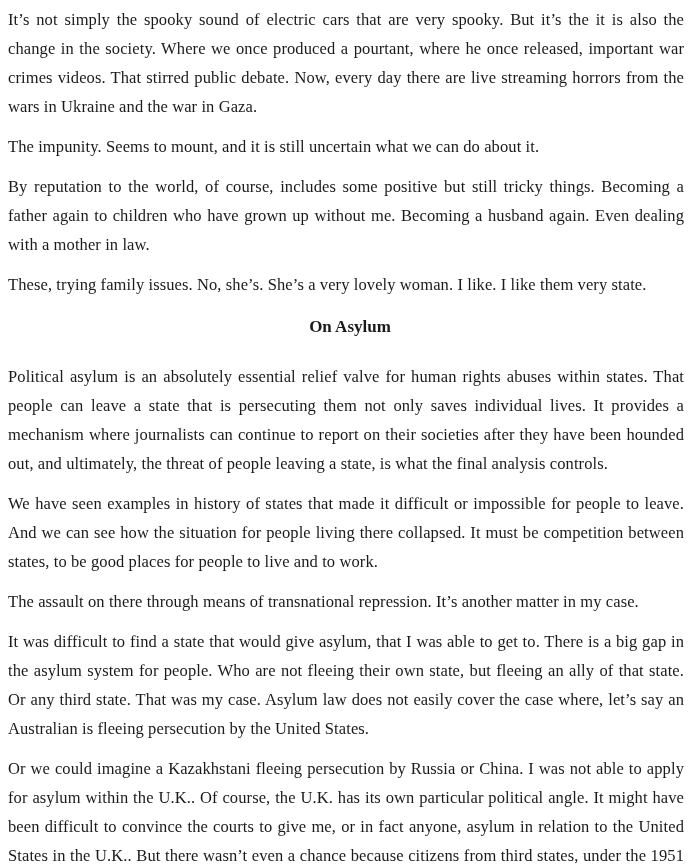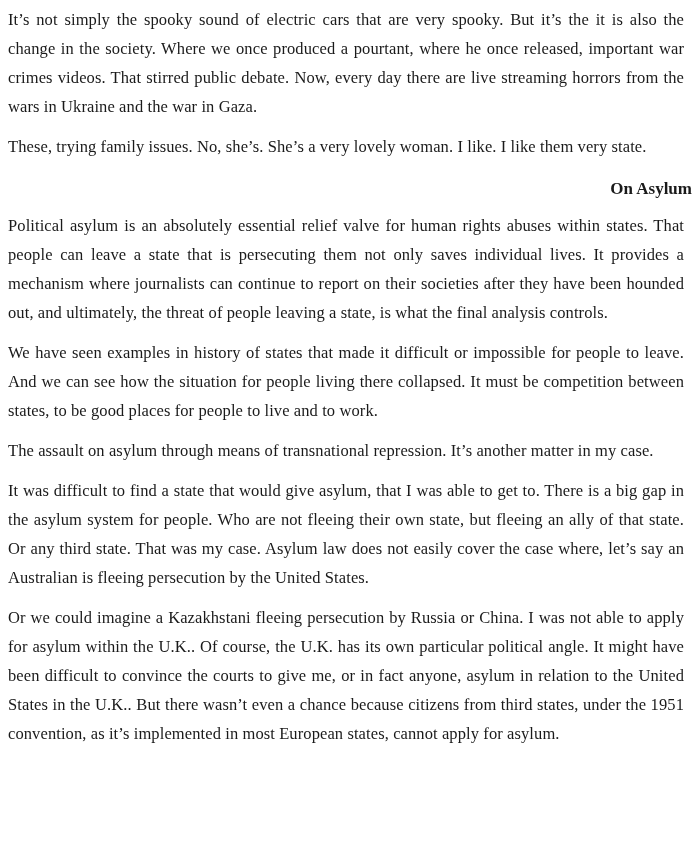--- a/index.html
+++ b/index.html
@@ -20,33 +20,35 @@
   }
   .document p {
     margin: 0 8px 11px 0;
     font-size: 16.5px;
     line-height: 29px;
     text-align: justify;
     letter-spacing: 0.1px;
     font-family: Liberation Serif, serif;
   }
   .document h2 {
-    margin: 17px 0 11px 0;
+    margin: 17px 0 24px 0;
     font-size: 17px;
     line-height: 22px;
     font-weight: bold;
-    text-align: right;
+    text-align: center;
   }
 </style>
 </head>
 <body>
 
 <div class="document">
   <p>It’s not simply the spooky sound of electric cars that are very spooky. But it’s the it is also the change in the society. Where we once produced a pourtant, where he once released, important war crimes videos. That stirred public debate. Now, every day there are live streaming horrors from the wars in Ukraine and the war in Gaza.</p>
+  <p>The impunity. Seems to mount, and it is still uncertain what we can do about it.</p>
+  <p>By reputation to the world, of course, includes some positive but still tricky things. Becoming a father again to children who have grown up without me. Becoming a husband again. Even dealing with a mother in law.</p>
   <p>These, trying family issues. No, she’s. She’s a very lovely woman. I like. I like them very state.</p>
   <h2>On Asylum</h2>
   <p>Political asylum is an absolutely essential relief valve for human rights abuses within states. That people can leave a state that is persecuting them not only saves individual lives. It provides a mechanism where journalists can continue to report on their societies after they have been hounded out, and ultimately, the threat of people leaving a state, is what the final analysis controls.</p>
   <p>We have seen examples in history of states that made it difficult or impossible for people to leave. And we can see how the situation for people living there collapsed. It must be competition between states, to be good places for people to live and to work.</p>
-  <p>The assault on asylum through means of transnational repression. It’s another matter in my case.</p>
+  <p>The assault on there through means of transnational repression. It’s another matter in my case.</p>
   <p>It was difficult to find a state that would give asylum, that I was able to get to. There is a big gap in the asylum system for people. Who are not fleeing their own state, but fleeing an ally of that state. Or any third state. That was my case. Asylum law does not easily cover the case where, let’s say an Australian is fleeing persecution by the United States.</p>
   <p>Or we could imagine a Kazakhstani fleeing persecution by Russia or China. I was not able to apply for asylum within the U.K.. Of course, the U.K. has its own particular political angle. It might have been difficult to convince the courts to give me, or in fact anyone, asylum in relation to the United States in the U.K.. But there wasn’t even a chance because citizens from third states, under the 1951 convention, as it’s implemented in most European states, cannot apply for asylum.</p>
 
 </div>
 
 </body></html>

